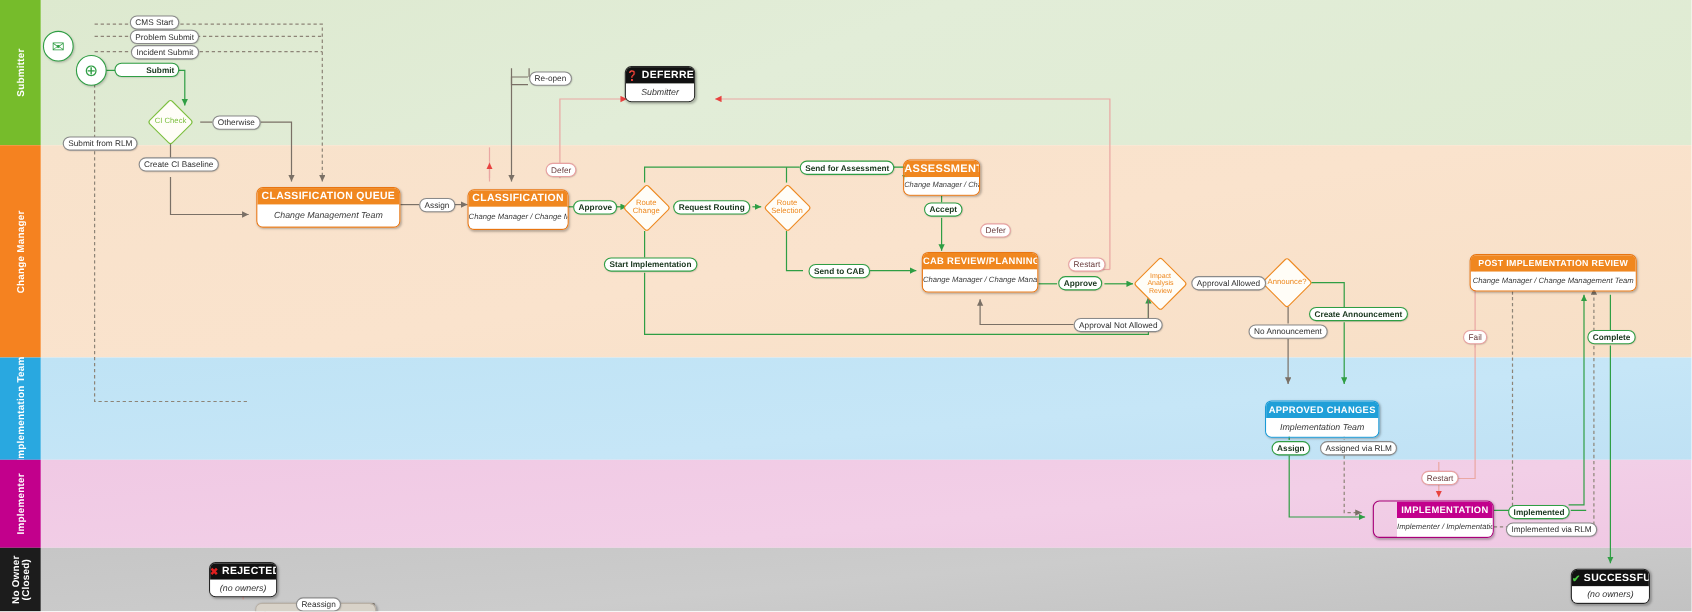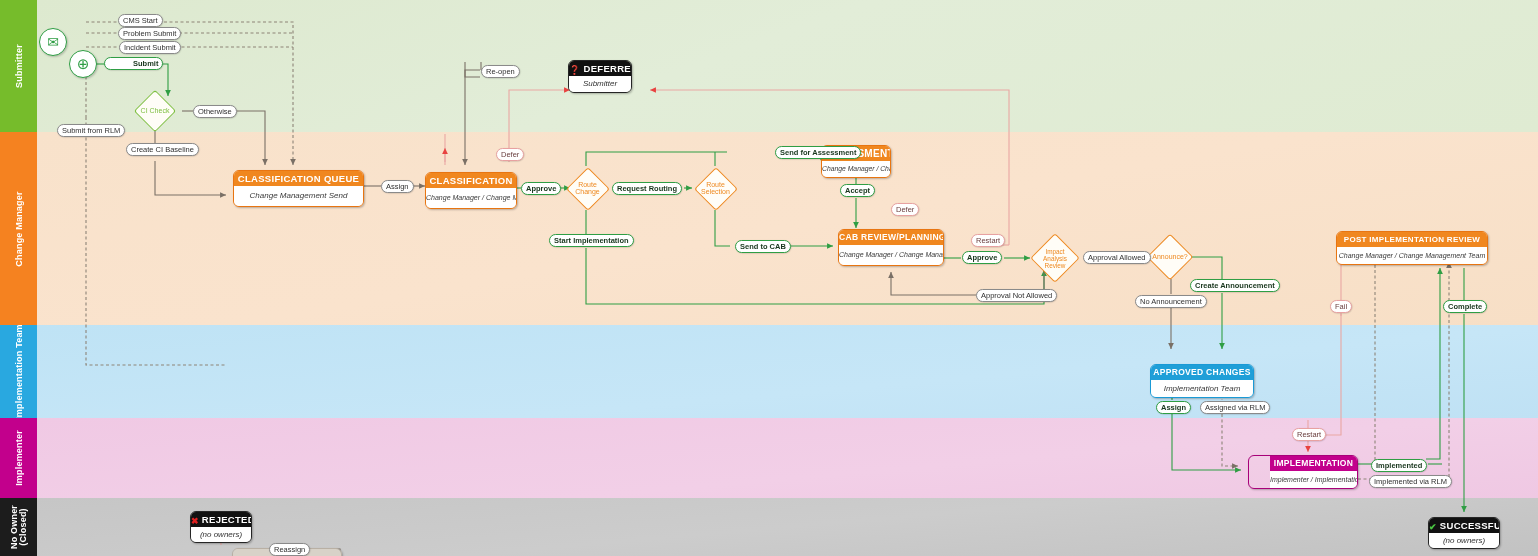--- a/index.html
+++ b/index.html
@@ -250,21 +250,21 @@
 
   <div class="ico" style="left:39px;top:28px;width:28px;height:28px;">
     <span style="color:#2f9e44;font-size:14px;">✉</span>
   </div>
   <div class="ico" style="left:69px;top:50px;width:28px;height:28px;">
     <span style="color:#2f9e44;font-size:15px;">⊕</span>
   </div>
 
   <div class="node n-orange" style="left:233px;top:170px;width:131px;height:37px;">
     <div class="hd">CLASSIFICATION QUEUE</div>
-    <div class="bd" style="height:20px;line-height:20px;">Change Management Send</div>
+    <div class="bd" style="height:20px;line-height:20px;">Change Management Team</div>
   </div>
 
   <div class="node n-orange" style="left:425px;top:172px;width:92px;height:37px;">
     <div class="hd">CLASSIFICATION</div>
     <div class="bd" style="height:20px;line-height:20px;font-size:7px;">Change Manager / Change M...</div>
   </div>
 
   <div class="node n-black" style="left:568px;top:60px;width:64px;height:33px;">
     <div class="hd">
       <span class="gi" style="color:#49a7e8;">❓</span><span>DEFERRED</span>
@@ -345,21 +345,21 @@
   <div class="pill p-grey" style="left:119px;top:41px;">Incident Submit</div>
   <div class="pill p-green" style="left:104px;top:57px;padding-left:28px;">Submit</div>
   <div class="pill p-grey" style="left:193px;top:105px;">Otherwise</div>
   <div class="pill p-grey" style="left:57px;top:124px;">Submit from RLM</div>
   <div class="pill p-grey" style="left:126px;top:143px;">Create CI Baseline</div>
   <div class="pill p-grey" style="left:381px;top:180px;">Assign</div>
   <div class="pill p-grey" style="left:481px;top:65px;">Re-open</div>
   <div class="pill p-red" style="left:496px;top:148px;">Defer</div>
   <div class="pill p-green" style="left:521px;top:182px;">Approve</div>
   <div class="pill p-green" style="left:612px;top:182px;">Request Routing</div>
-  <div class="pill p-green" style="left:727px;top:146px;margin-left:48px;">Send for Assessment</div>
+  <div class="pill p-green" style="left:727px;top:146px;">Send for Assessment</div>
   <div class="pill p-green" style="left:735px;top:240px;">Send to CAB</div>
   <div class="pill p-green" style="left:549px;top:234px;text-align:right;">Start Implementation</div>
   <div class="pill p-green" style="left:840px;top:184px;">Accept</div>
   <div class="pill p-red" style="left:891px;top:203px;">Defer</div>
   <div class="pill p-red" style="left:971px;top:234px;">Restart</div>
   <div class="pill p-green" style="left:962px;top:251px;">Approve</div>
   <div class="pill p-grey" style="left:1083px;top:251px;">Approval Allowed</div>
   <div class="pill p-grey" style="left:976px;top:289px;">Approval Not Allowed</div>
   <div class="pill p-grey" style="left:1135px;top:295px;">No Announcement</div>
   <div class="pill p-green" style="left:1190px;top:279px;">Create Announcement</div>

